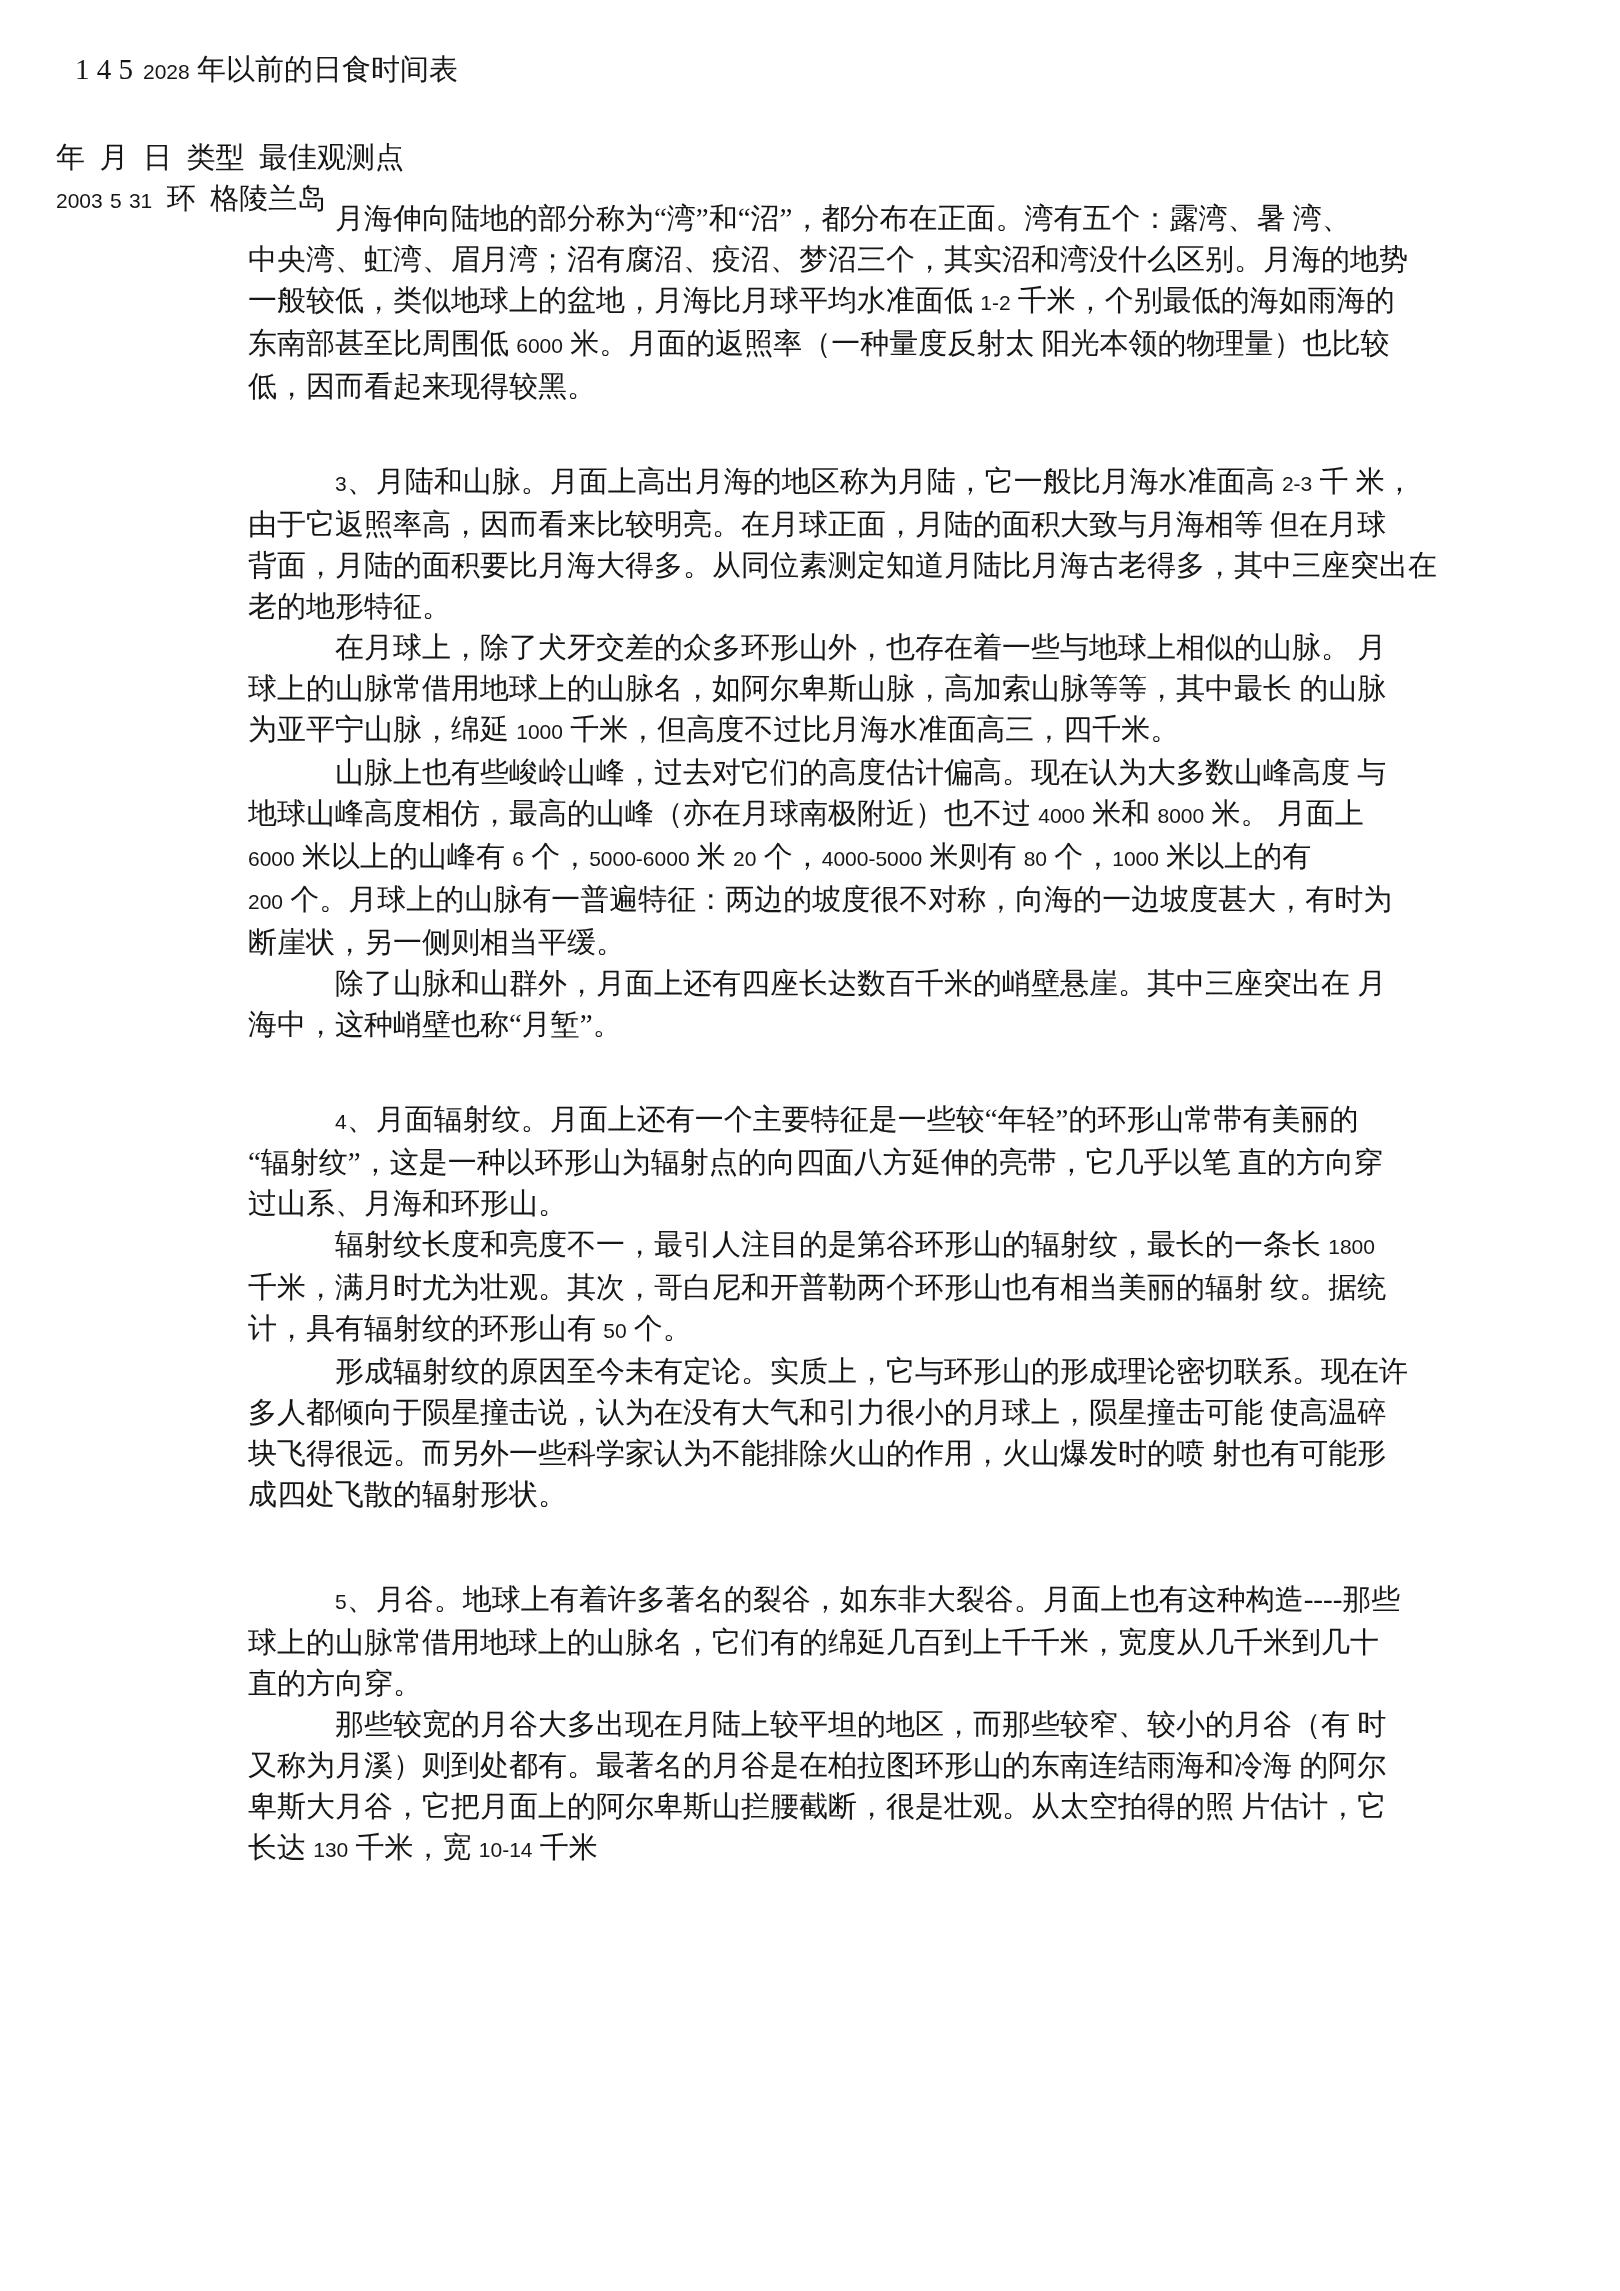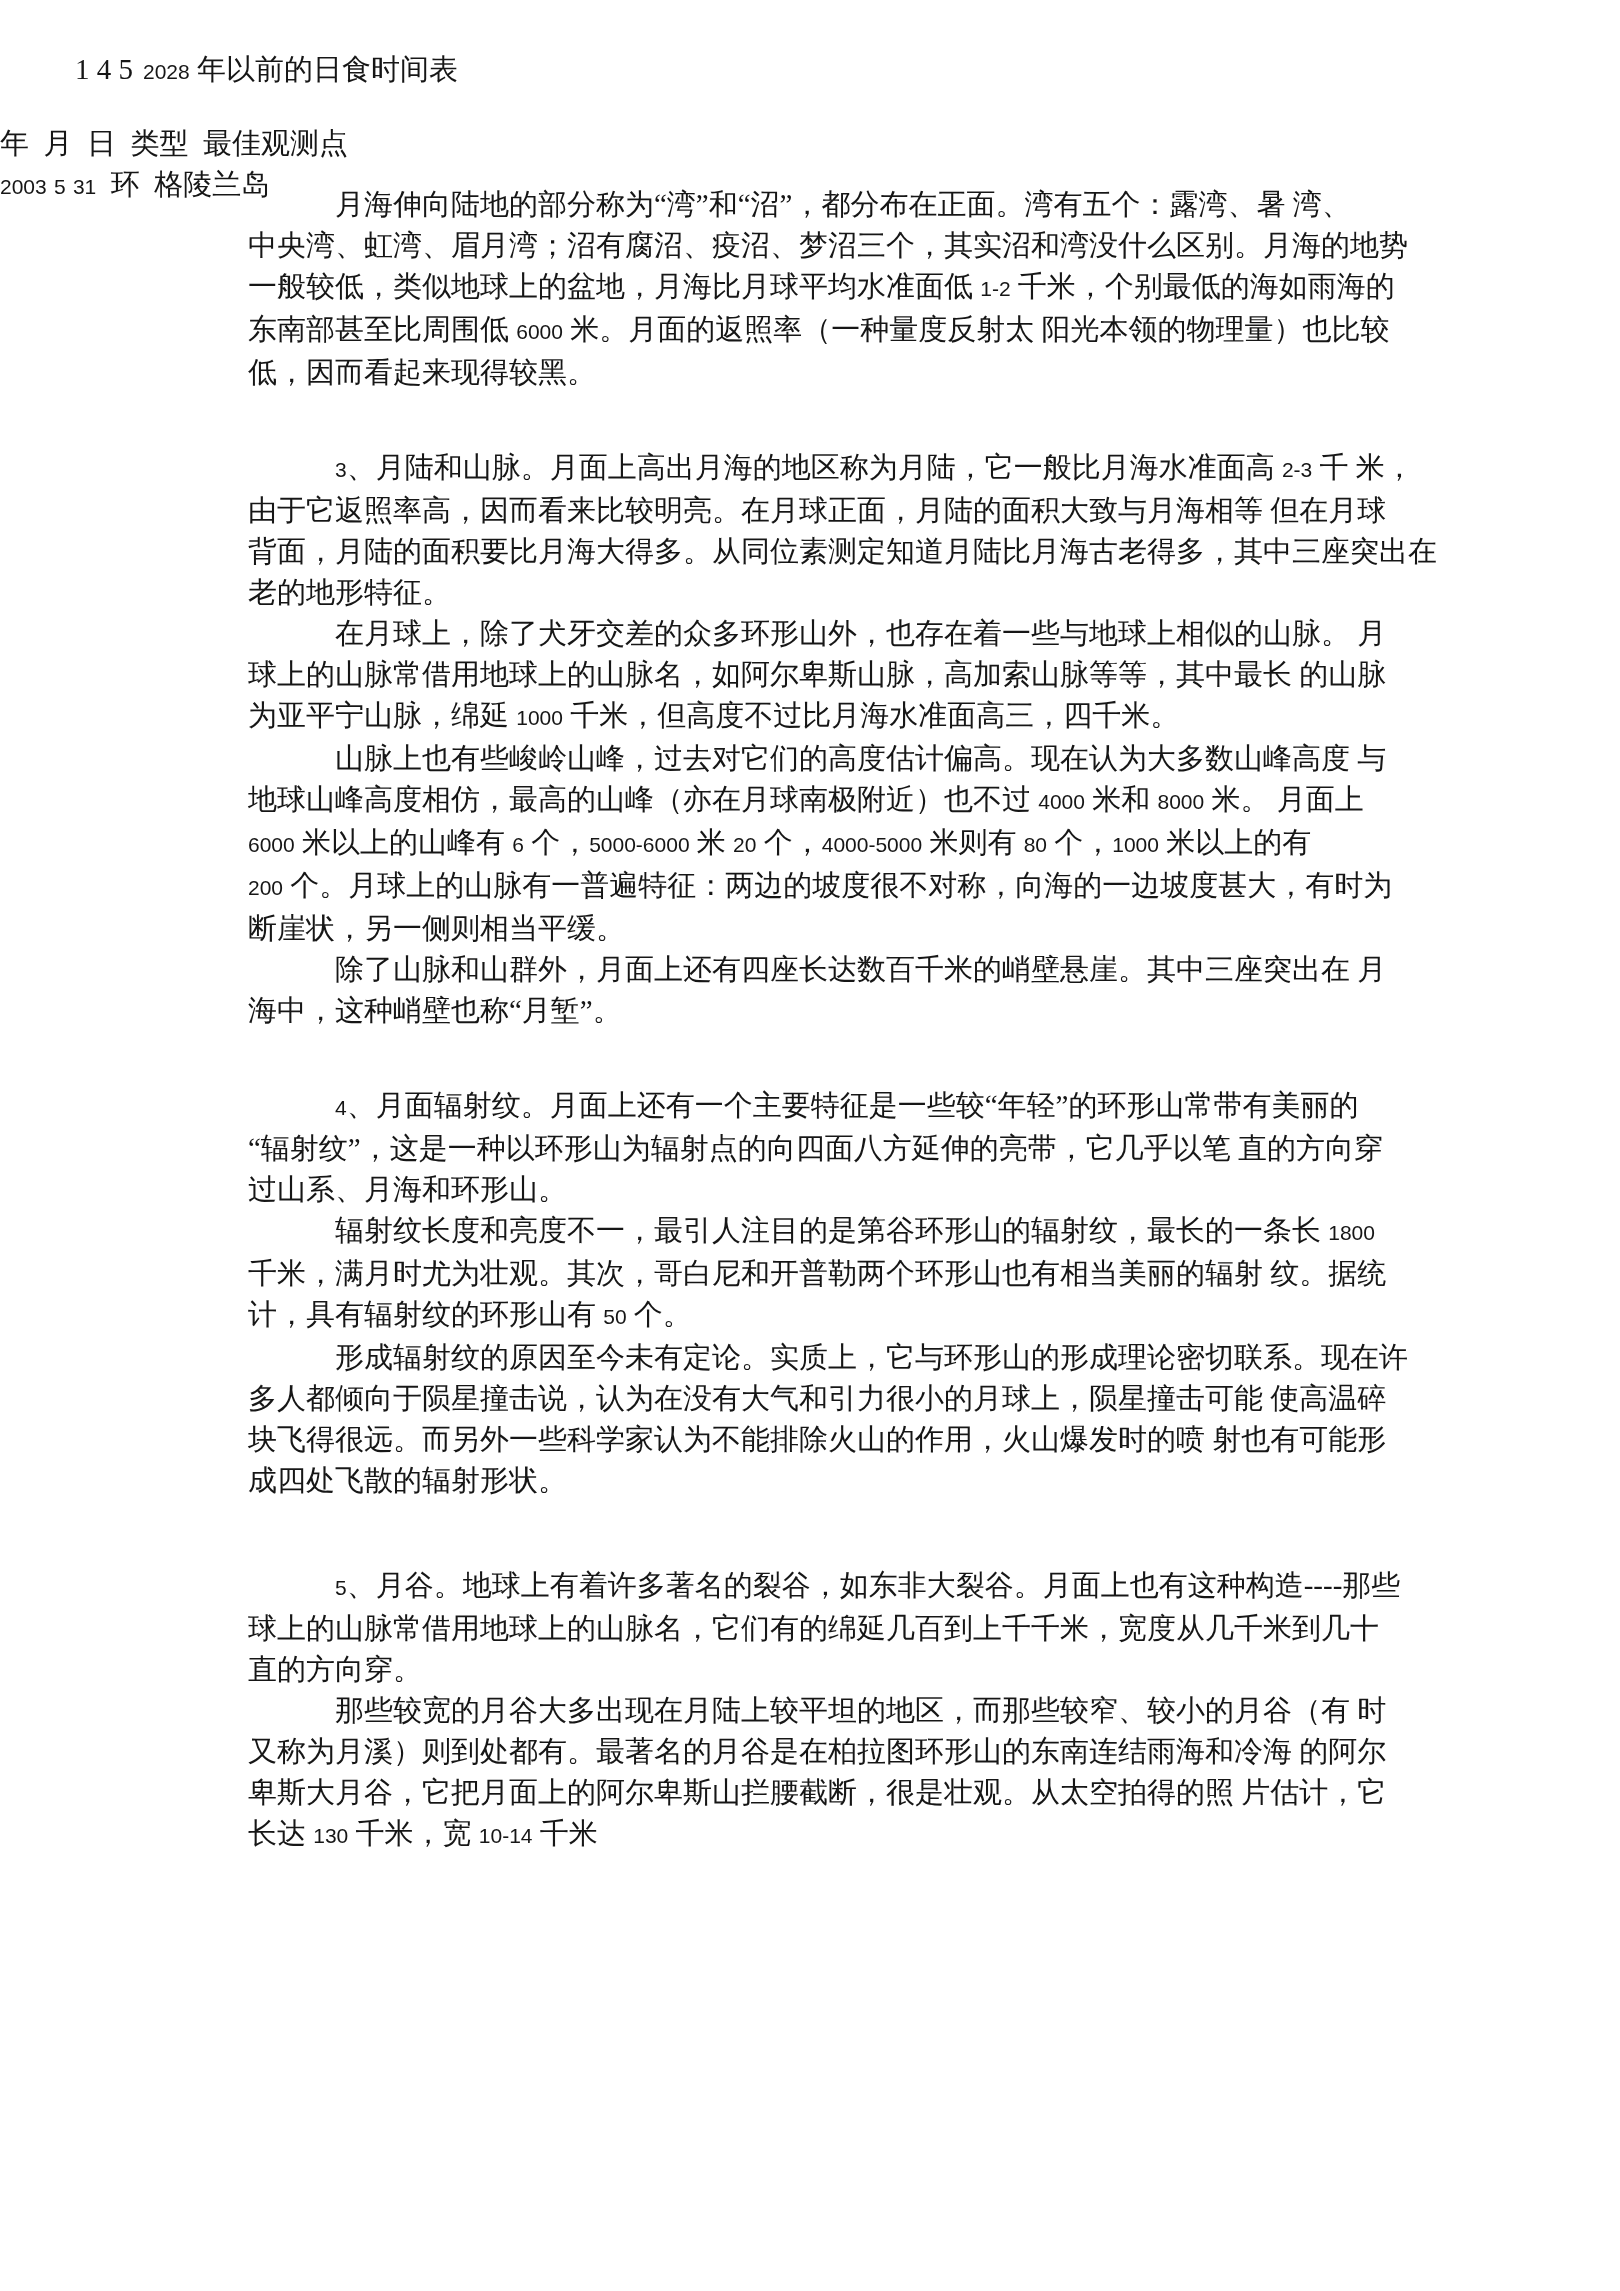--- a/index.html
+++ b/index.html
@@ -14,21 +14,21 @@
     background: #ffffff;
     color: #161616;
     font-family: "Liberation Serif", "DejaVu Serif", serif;
     font-size: 29px;
     line-height: 41px;
     overflow: hidden;
   }
   .body-text {
     position: absolute;
     left: 248px;
-    top: 184px;
+    top: 198px;
     width: 1215px;
   }
   .paragraph { margin: 0; }
   .line { white-space: pre; }
   .line.indent { padding-left: 87px; }
   .blank-line { height: 54px; }
   .blank-line.lg { height: 64px; }
   
   .num {
     font-family: "Liberation Sans", "DejaVu Sans", sans-serif;
@@ -37,21 +37,21 @@
   .num-serif {
     font-family: "Liberation Serif", "DejaVu Serif", serif;
     font-size: 29px;
     margin-right: 10px;
   }
   .section-heading {
     margin-top: 49px;
     padding-left: 75px;
     white-space: pre;
   }
-  .eclipse-table { margin-top: 31px; }
+  .eclipse-table { margin-top: 45px; padding-left: 56px; }
   .table-line { white-space: pre; }
 </style>
 </head>
 <body>
 
 <div class="page">
   <div class="body-text">
 
   <div class="paragraph">
         <div class="line indent">月海伸向陆地的部分称为“湾”和“沼”，都分布在正面。湾有五个：露湾、暑 湾、</div>

